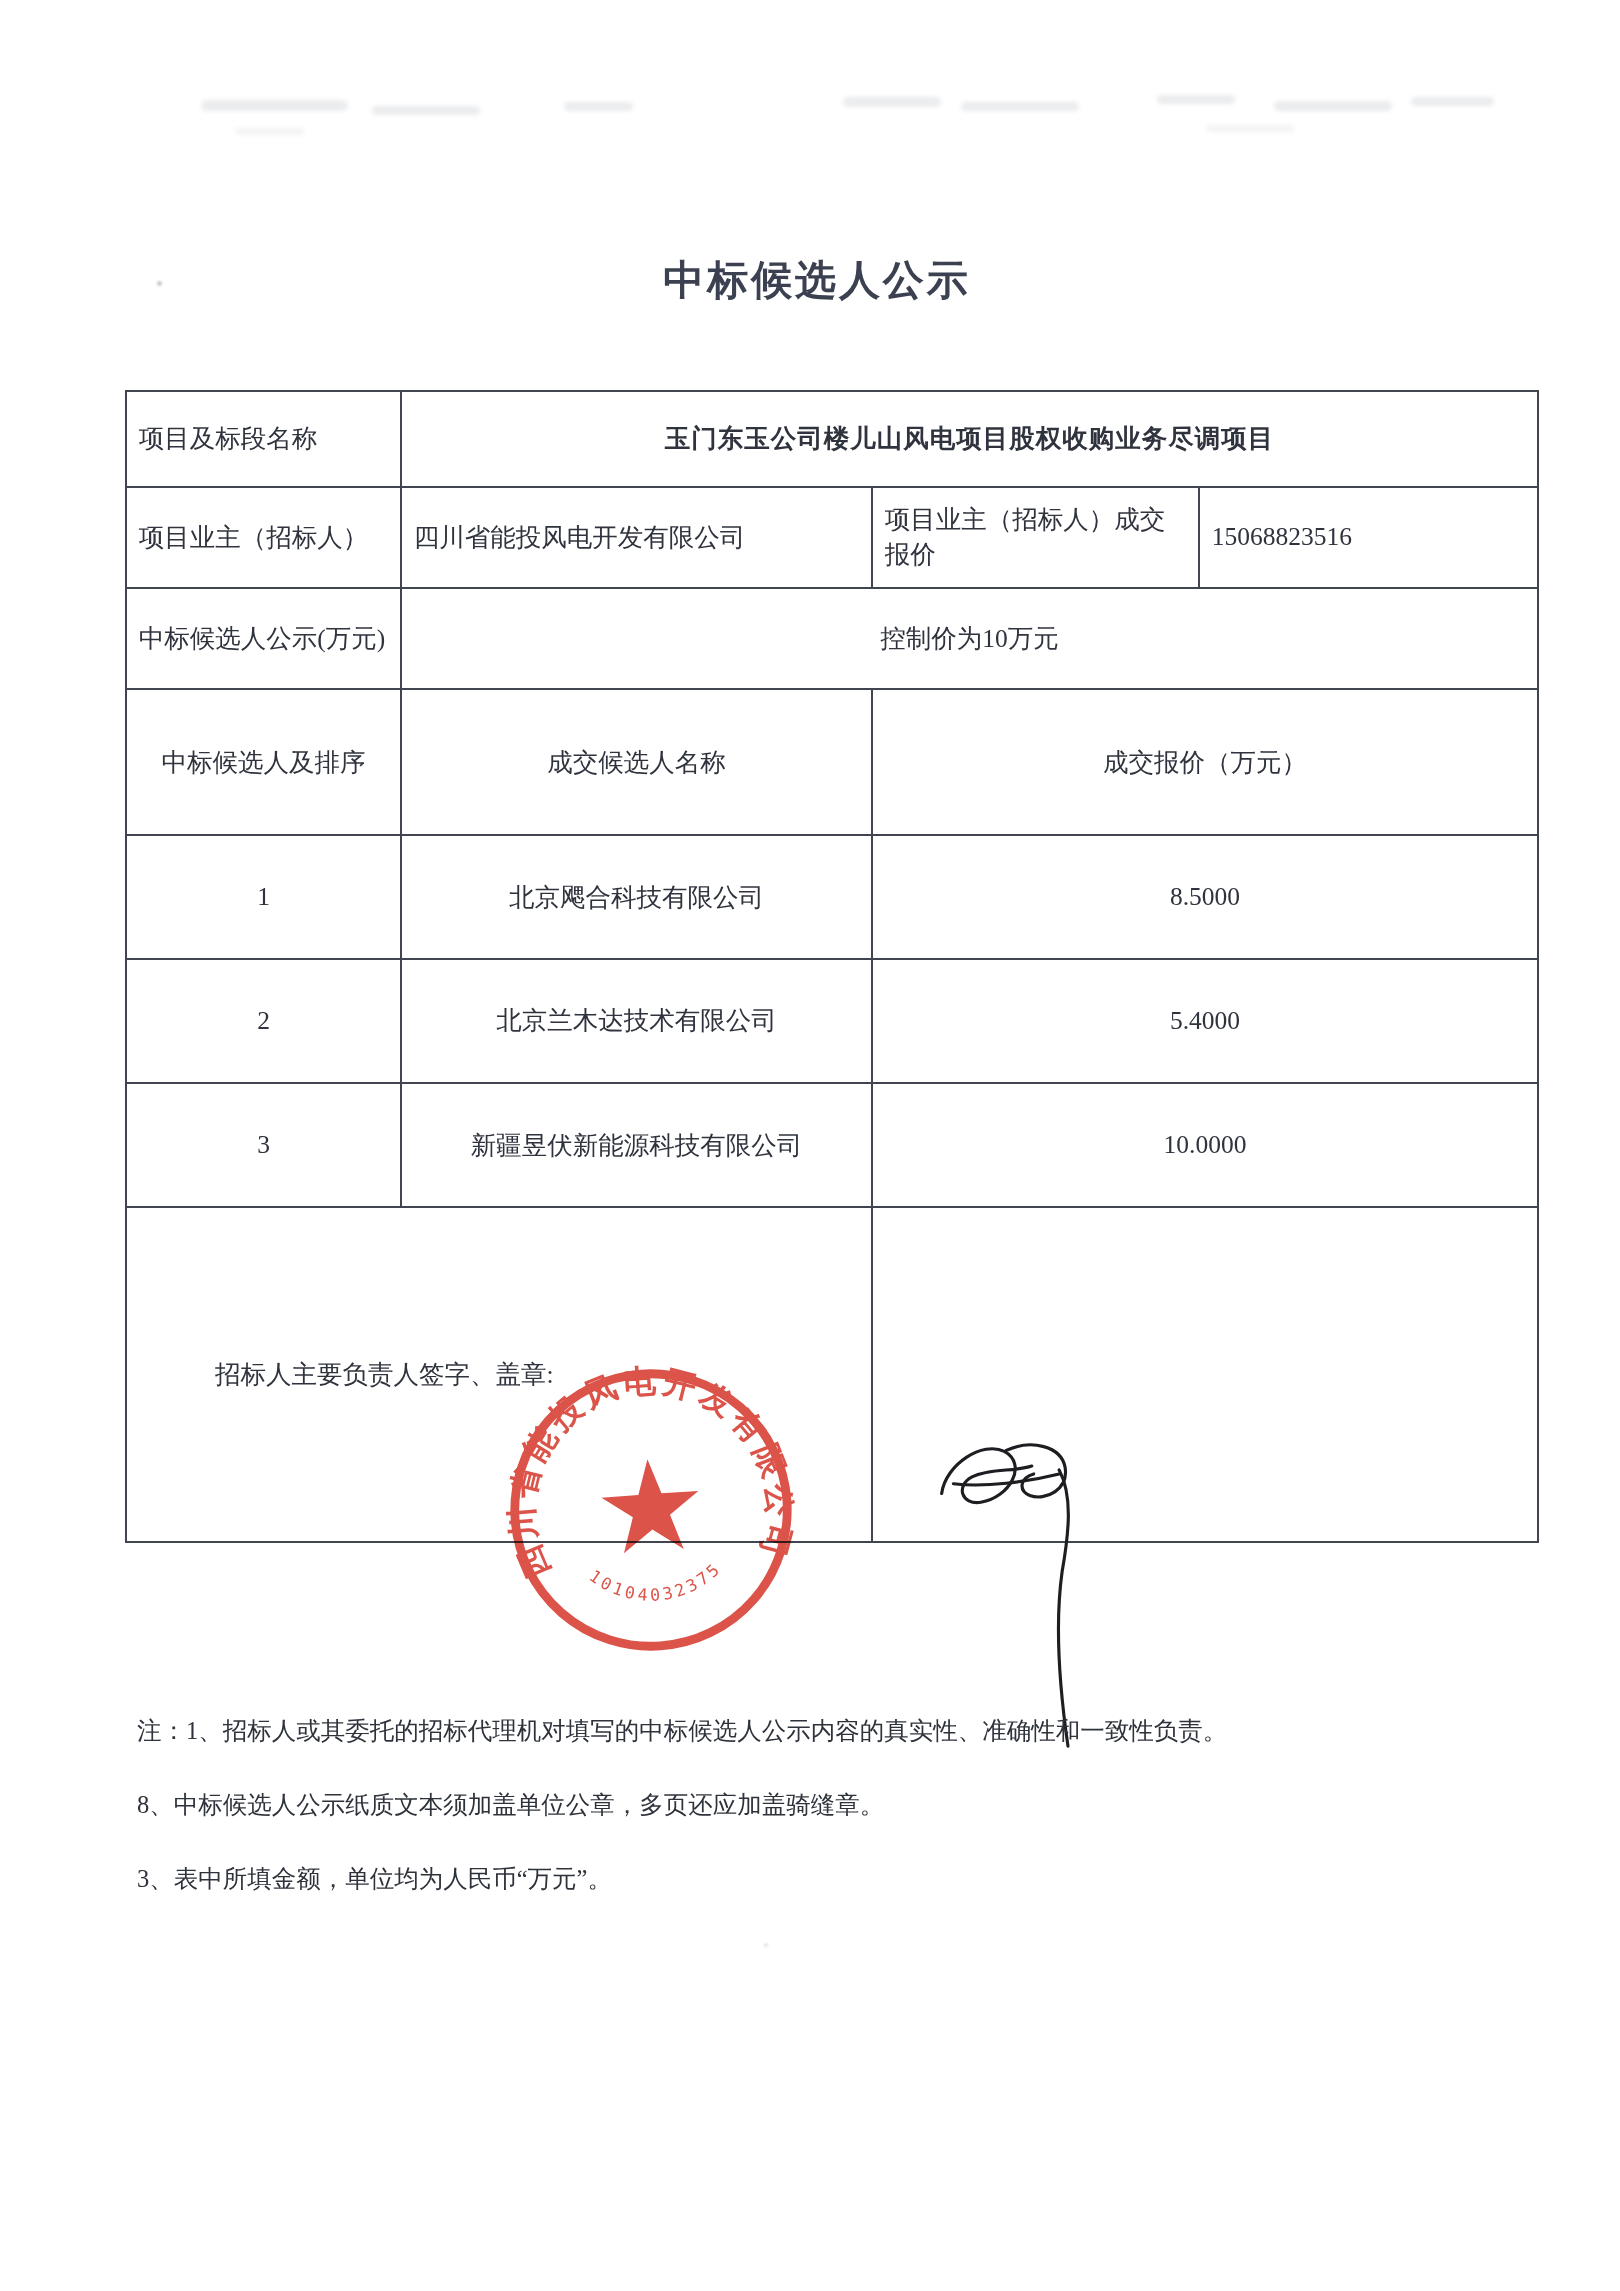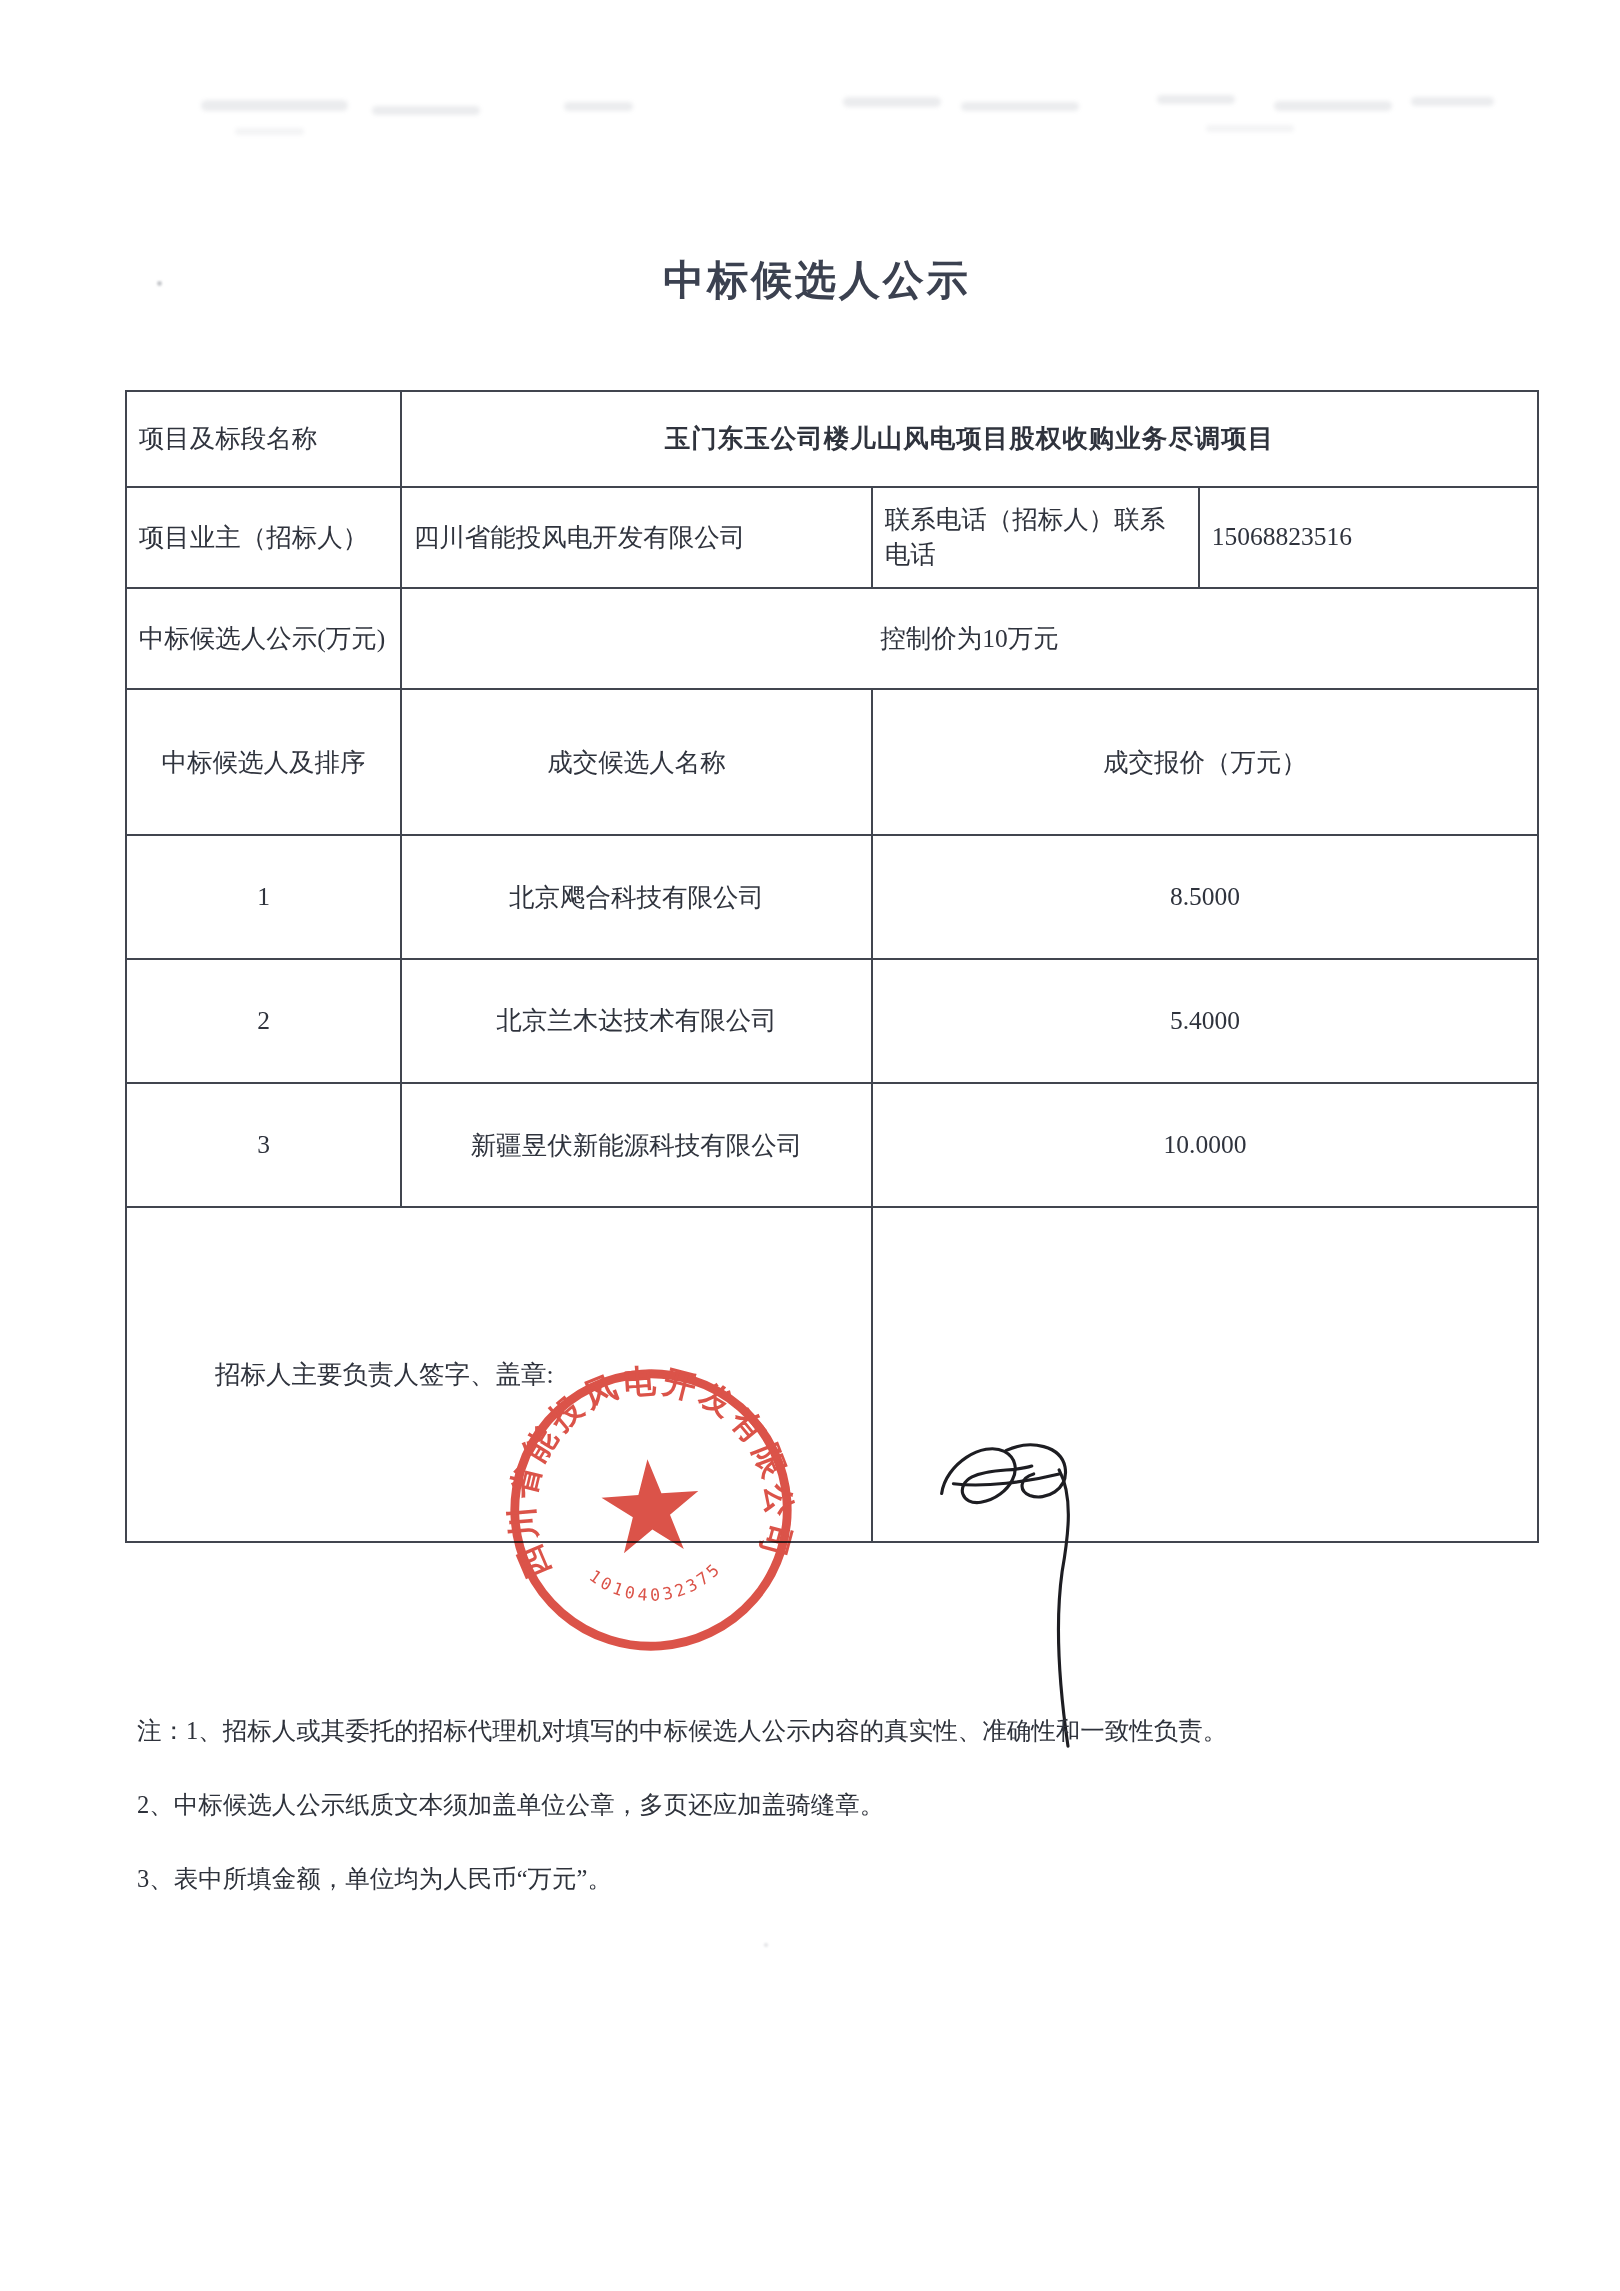--- a/index.html
+++ b/index.html
@@ -105,21 +105,21 @@
         <col style="width:339px">
     </colgroup>
     <tbody>
         <tr class="r1">
       <td class="lbl">项目及标段名称</td>
       <td class="center bold" colspan="3">玉门东玉公司楼儿山风电项目股权收购业务尽调项目</td>
     </tr>
     <tr class="r2">
       <td class="lbl">项目业主（招标人）</td>
       <td class="lbl">四川省能投风电开发有限公司</td>
-      <td class="lbl">联系电话（招标人）联系电话</td>
+      <td class="lbl">项目业主（招标人）成交报价</td>
       <td class="lbl">15068823516</td>
     </tr>
     <tr class="r5">
       <td class="lbl">中标候选人公示(万元)</td>
       <td class="center" colspan="3">控制价为10万元</td>
     </tr>
     <tr class="r6">
       <td class="center">中标候选人及排序</td>
       <td class="center">成交候选人名称</td>
       <td class="center" colspan="2">成交报价（万元）</td>
@@ -167,18 +167,18 @@
     <g fill="none" stroke="#1d1d22" stroke-width="3.2" stroke-linecap="round">
       <path d="M 30,72 C 34,42 72,18 94,29 C 118,42 100,76 70,81 C 50,84 44,64 61,55 C 80,46 104,50 122,44"></path>
       <path d="M 96,28 C 122,16 152,24 156,45 C 160,68 136,80 120,74 C 108,69 110,56 124,52"></path>
       <path d="M 42,62 C 74,66 118,60 150,52"></path>
       <path d="M 150,48 C 164,74 160,112 153,152 C 146,202 150,268 159,330"></path>
     </g>
   </svg>
 
   <div class="notes">
     <p>注：1、招标人或其委托的招标代理机对填写的中标候选人公示内容的真实性、准确性和一致性负责。</p>
-    <p>2、中标候选人公示纸质文本须加盖单位公章，多页还应加盖骑缝章。</p>
+    <p>8、中标候选人公示纸质文本须加盖单位公章，多页还应加盖骑缝章。</p>
     <p>3、表中所填金额，单位均为人民币“万元”。</p>
   </div>
 
 </div>
 
 
 </body></html>

